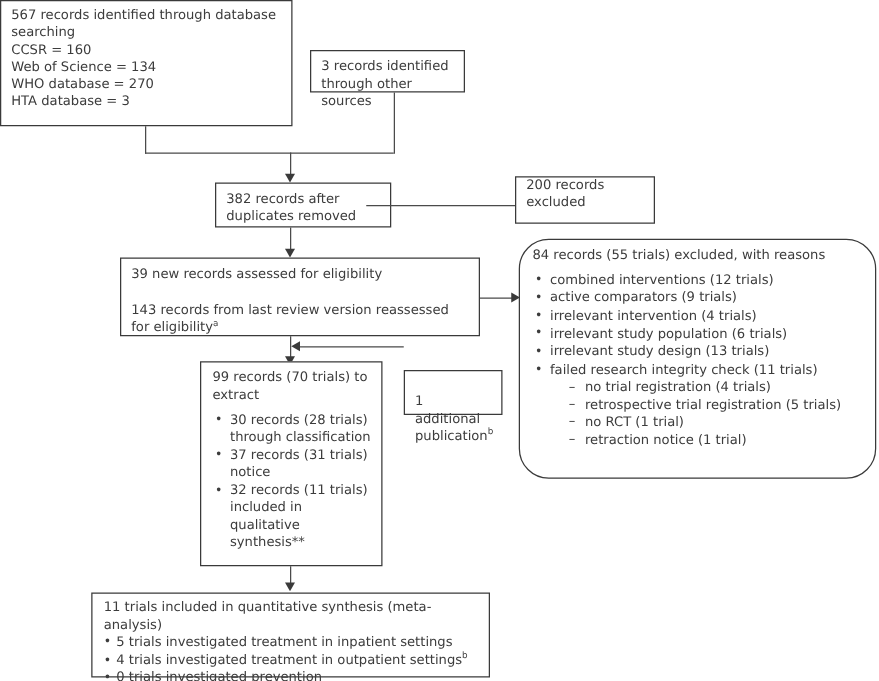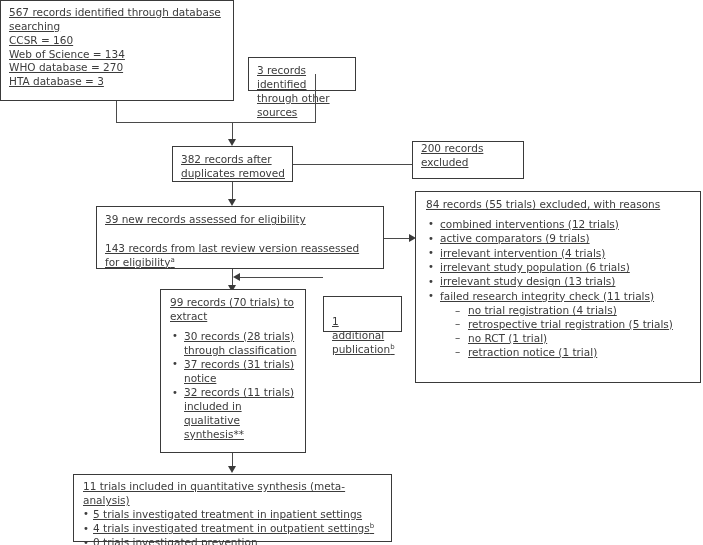--- a/index.html
+++ b/index.html
@@ -18,21 +18,20 @@
   }
   .box {
     position: absolute;
     box-sizing: border-box;
     border: 1px solid #3a3a3a;
     background: #ffffff;
     font-size: 10.5px;
     line-height: 1.32;
     color: #3c3c3c;
     padding: 5px 7px 5px 8px;
-    text-decoration: underline;
   }
   .box p {
     margin: 0;
   }
   .box p.gap {
     margin-top: 15px;
   }
   
   .line-h {
     position: absolute;
@@ -123,31 +122,31 @@
 <div id="canvas">
 
   <div class="box" style="left:0px; top:0px; width:234px; height:101px;">
     <p>567 records identified through database searching</p>
     <p>CCSR = 160</p>
     <p>Web of Science = 134</p>
     <p>WHO database = 270</p>
     <p>HTA database = 3</p>
   </div>
 
-  <div class="box" style="left:248px; top:57px; width:108px; height:34px; padding-top:6px;">
+  <div class="box" style="left:248px; top:40px; width:124px; height:34px; padding-top:6px;">
     <p>3 records identified through other sources</p>
   </div>
 
   <div class="line-v" style="left:116px; top:101px; height:22px;"></div>
   <div class="line-v" style="left:315px; top:74px; height:49px;"></div>
   <div class="line-h" style="left:116px; top:122px; width:199px;"></div>
   <div class="line-v" style="left:232px; top:122px; height:19px;"></div>
   <div class="arrow-down" style="left:227.5px; top:139px;"></div>
 
-  <div class="box" style="left:172px; top:146px; width:121px; height:36px; padding-top:6px;">
+  <div class="box" style="left:172px; top:146px; width:141px; height:36px; padding-top:6px;">
     <p>382 records after duplicates removed</p>
   </div>
 
   <div class="line-h" style="left:293px; top:164px; width:124px;"></div>
   <div class="arrow-right" style="left:417px; top:159.5px;"></div>
 
   <div class="box" style="left:412px; top:141px; width:112px; height:38px; padding-top:0;">
     <p>200 records excluded</p>
   </div>
 
@@ -155,21 +154,21 @@
   <div class="arrow-down" style="left:227.5px; top:199px;"></div>
 
   <div class="box" style="left:96px; top:206px; width:288px; height:63px; padding-top:6px;">
     <p>39 new records assessed for eligibility</p>
     <p class="gap"><span>143 records from last review version reassessed for eligibility</span><sup>a</sup></p>
   </div>
 
   <div class="line-h" style="left:384px; top:238px; width:26px;"></div>
   <div class="arrow-right" style="left:409px; top:233.5px;"></div>
 
-  <div class="box" style="left:415px; top:191px; width:286px; height:192px; padding-top:6px; padding-left:10px;">
+  <div class="box" style="left:415px; top:191px; width:286px; height:192px; padding-top:6px; padding-left:10px;border-radius:24px;">
     <p>84 records (55 trials) excluded, with reasons</p>
     <div class="first-line-spacer"></div>
     <ul class="bul">
       <li>combined interventions (12 trials)</li>
       <li>active comparators (9 trials)</li>
       <li>irrelevant intervention (4 trials)</li>
       <li>irrelevant study population (6 trials)</li>
       <li>irrelevant study design (13 trials)</li>
       <li>failed research integrity check (11 trials)</li>
     </ul>

